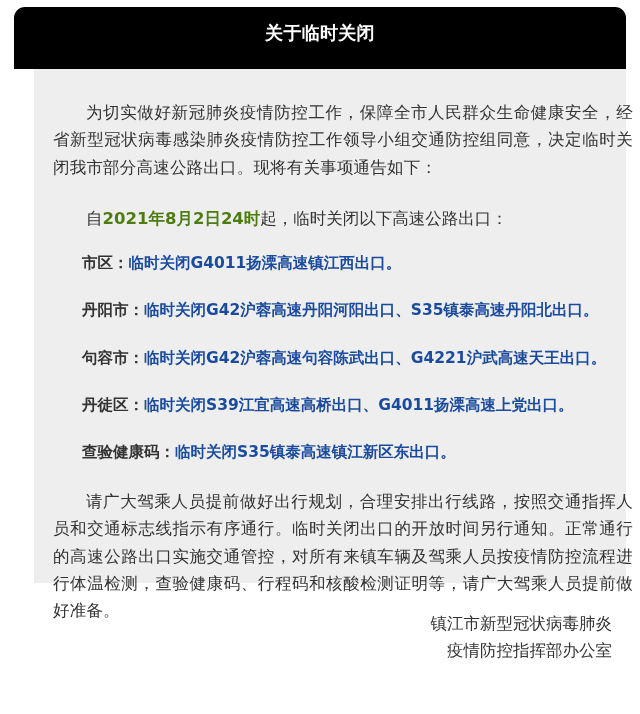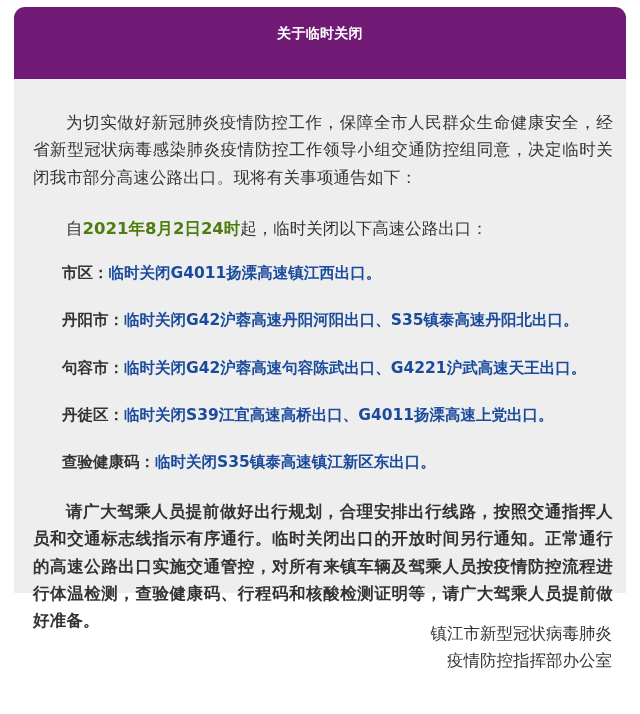--- a/index.html
+++ b/index.html
@@ -14,54 +14,55 @@
       overflow: hidden;
       font-family: "DejaVu Sans", "Liberation Sans", sans-serif;
     }
     .notice {
       position: absolute;
       left: 14px;
       top: 7px;
       width: 612px;
     }
     .header {
-      background: #701a75;
+      background: #000000;
       border-radius: 11px 11px 0 0;
-      height: 72px;
+      height: 62px;
       color: #ffffff;
       text-align: center;
       font-weight: bold;
-      font-size: 14px;
+      font-size: 18px;
       box-sizing: border-box;
       padding-top: 16px;
     }
     .header .title-line {
       display: block;
       height: 30px;
       line-height: 20px;
       letter-spacing: 0.3px;
     }
     .body {
       background: #eeeeee;
       height: 514px;
       position: relative;
       color: #333333;
       font-size: 16.5px;
+      margin-left: 20px;
     }
     .para {
       position: absolute;
       left: 19px;
       width: 580px;
       line-height: 27.3px;
       text-indent: 2em;
       text-align: justify;
       letter-spacing: 0.2px;
     }
     .para1 { top: 30px; }
-    .para2 { top: 419px; font-weight: bold; }
+    .para2 { top: 419px; }
     .date-line {
       position: absolute;
       left: 19px;
       top: 136px;
       width: 580px;
       text-indent: 2em;
       line-height: 27px;
     }
     .date-highlight {
       color: #4d7c0f;

